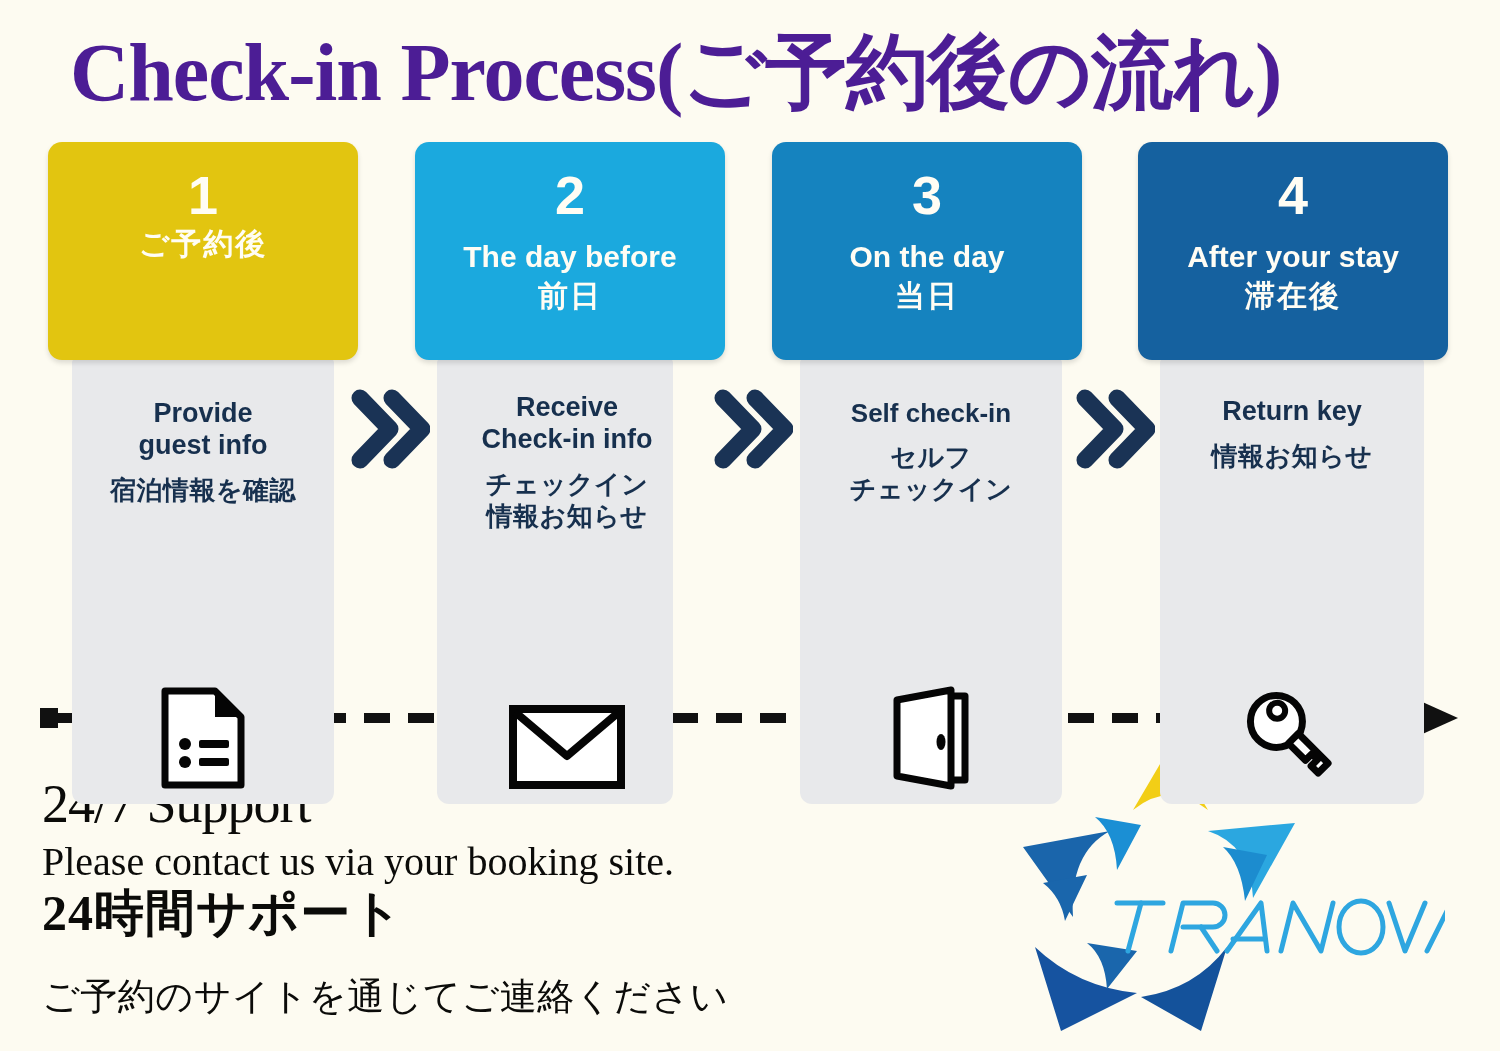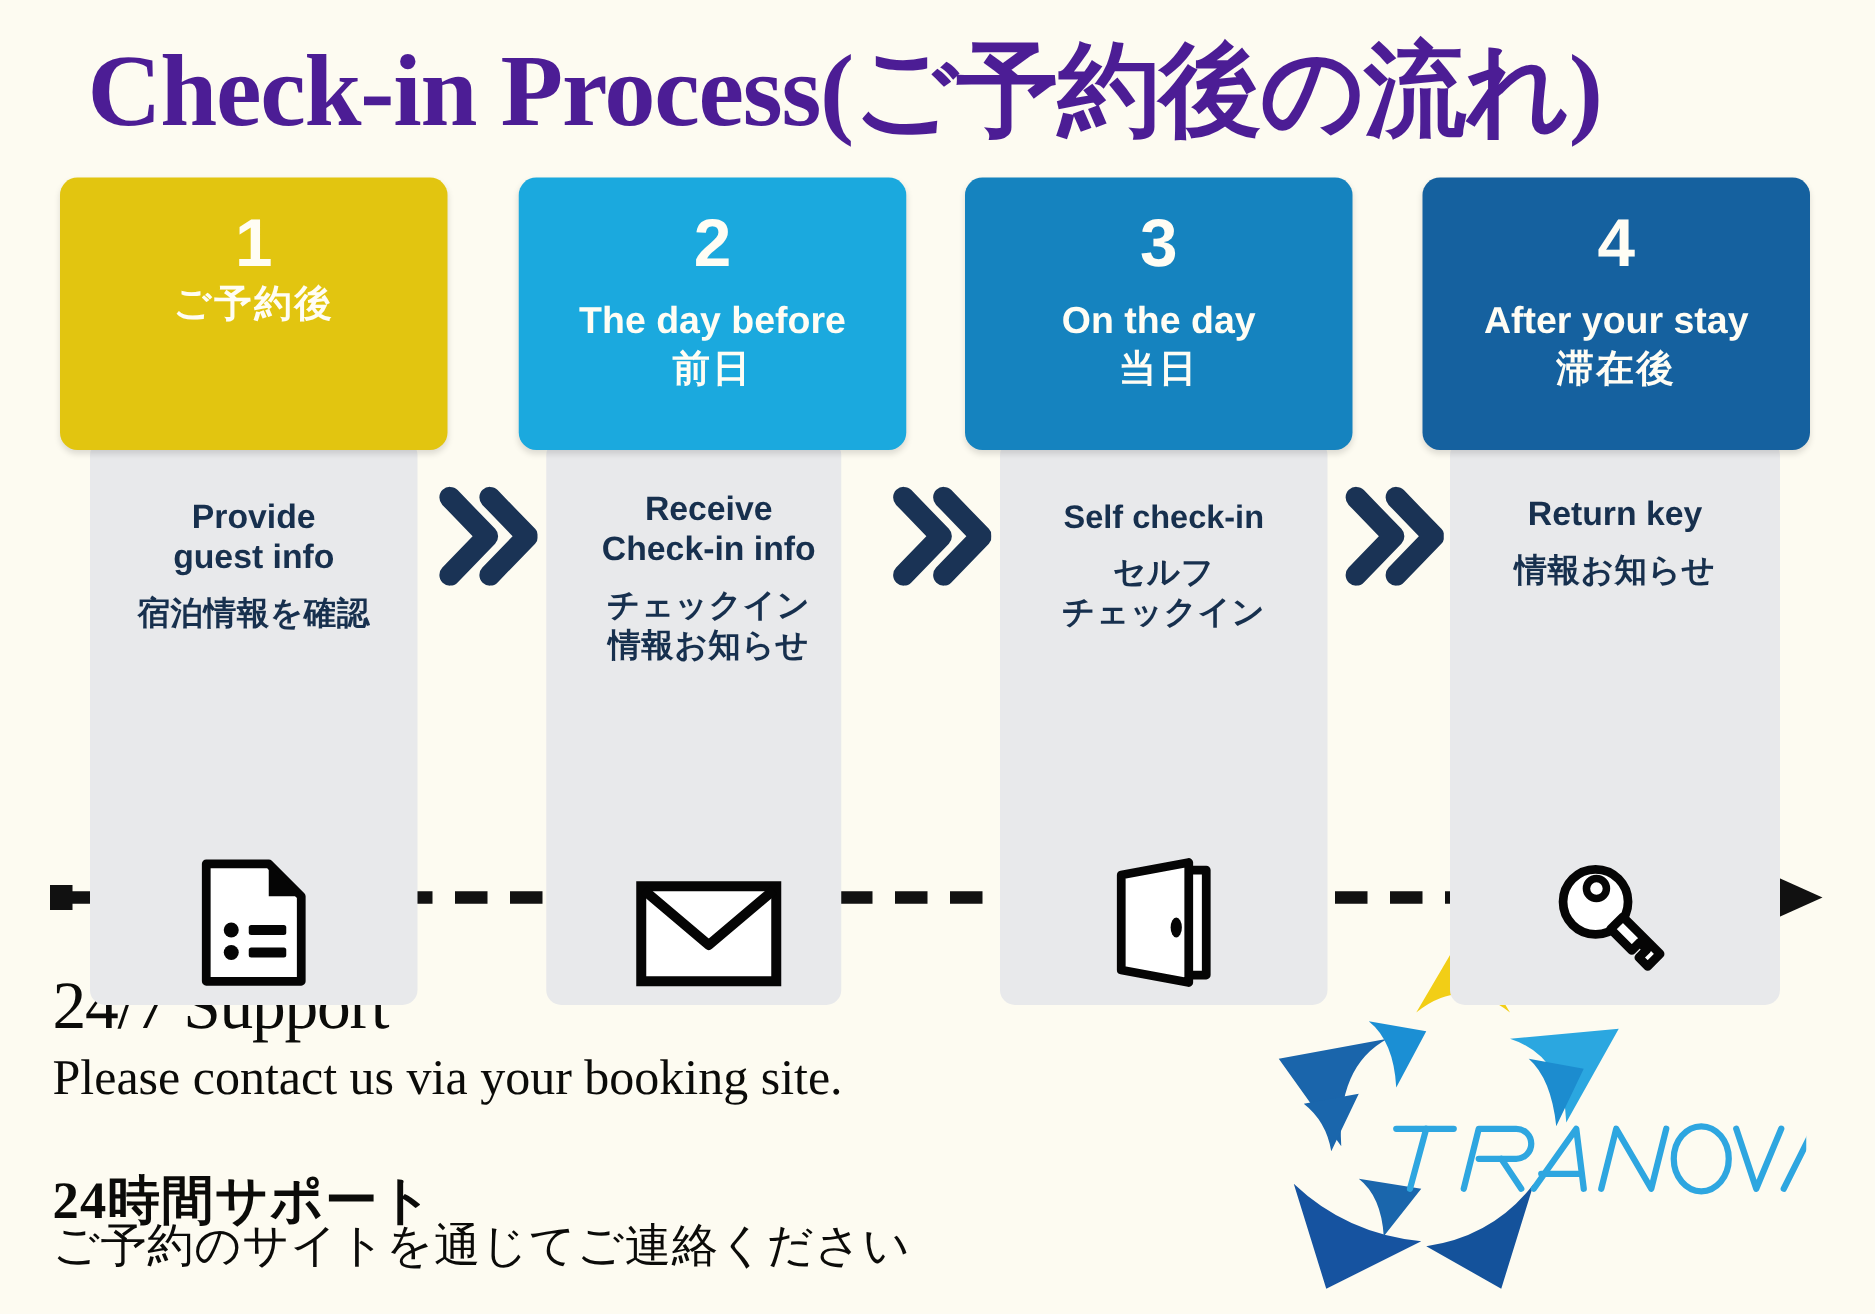--- a/index.html
+++ b/index.html
@@ -77,21 +77,21 @@
   #dot4{left:1232px;}
 
   
   .support{
     position:absolute;color:#0B0B09;
     font-family:"Liberation Serif","DejaVu Serif",serif;
     white-space:nowrap;
   }
   #sup-en-title{left:42px;top:773px;font-size:54px;font-weight:400;letter-spacing:-1px;}
   #sup-en-sub  {left:42px;top:838px;font-size:40px;font-weight:400;}
-  #sup-jp-title{left:42px;top:932px;font-size:42px;font-weight:700;letter-spacing:1px;}
+  #sup-jp-title{left:42px;top:880px;font-size:50px;font-weight:700;letter-spacing:1px;}
   #sup-jp-sub  {left:42px;top:972px;font-size:37px;font-weight:400;letter-spacing:.5px;}
 
   
   #logo{position:absolute;left:965px;top:735px;width:480px;height:310px;}
 </style>
 </head>
 <body>
 
 <div class="page">
 

